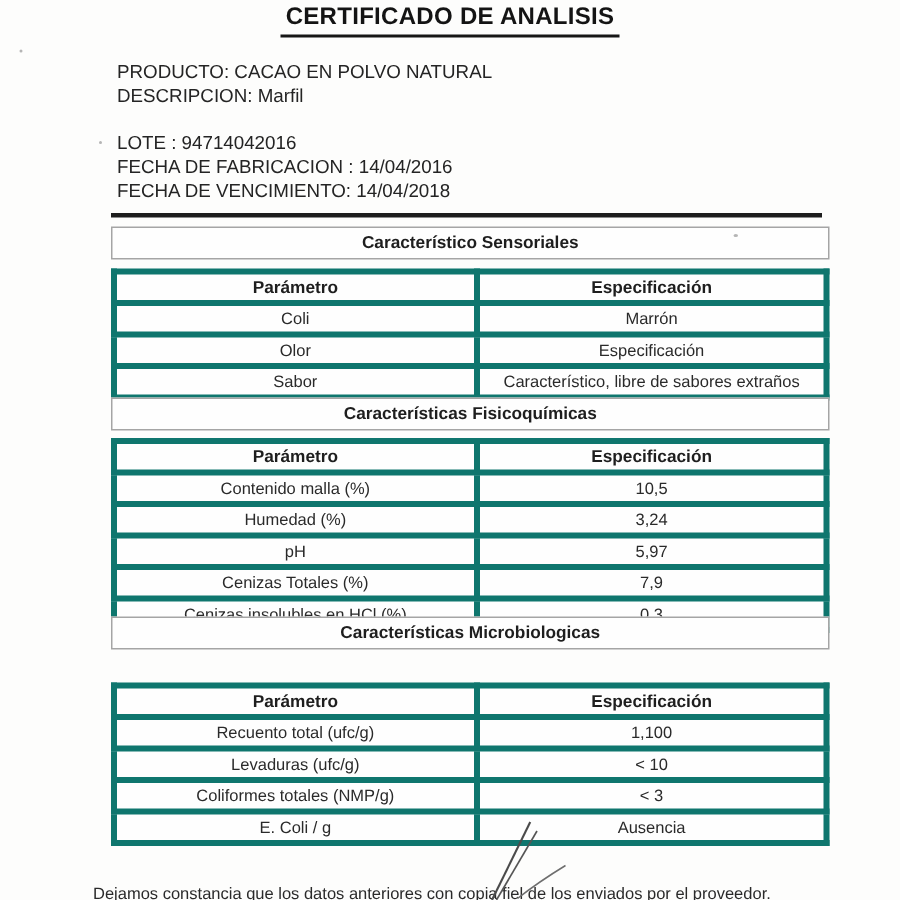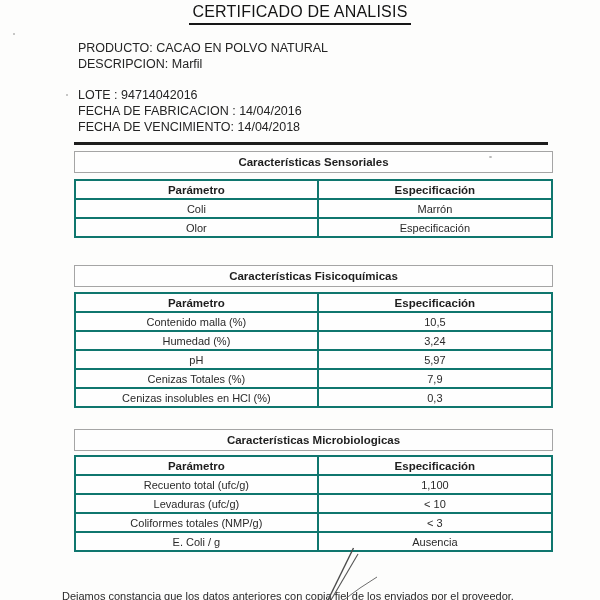--- a/index.html
+++ b/index.html
@@ -3,47 +3,47 @@
 <meta charset="utf-8">
 <style>
   html,body{margin:0;padding:0;background:#ffffff;}
   .page{
     position:relative;width:600px;height:600px;overflow:hidden;
     background:#fdfdfc;color:#262626;
     font-family:"Liberation Sans","DejaVu Sans",sans-serif;
   }
   .title-wrap{position:absolute;top:3px;left:0;width:100%;text-align:center;}
   .title-text{
-    display:inline-block;font-weight:normal;font-size:16px;letter-spacing:.2px;color:#141414;
+    display:inline-block;font-weight:bold;font-size:16px;letter-spacing:.2px;color:#141414;
     border-bottom:2.5px solid #161616;padding:0 3px 2px 3px;
   }
   .info-line{position:absolute;left:78px;font-size:12.5px;white-space:nowrap;color:#242424;}
   #line-producto{top:41px}
   #line-descripcion{top:57px}
   #line-lote{top:88px}
   #line-fabricacion{top:104px}
   #line-vencimiento{top:120px}
   .thick-rule{position:absolute;left:74px;top:142px;width:474px;height:3px;background:#1d1d1d;}
   .section-box{
     position:absolute;left:74px;width:477px;height:20px;background:#fefefe;
     border:1px solid #a5a5a5;text-align:center;font-weight:bold;font-size:11.5px;
     line-height:21px;color:#1e1e1e;
   }
   #sbox-1{top:151px}
   #sbox-2{top:265px}
-  #sbox-3{top:429px}
+  #sbox-3{top:411px}
   table.spec{
     position:absolute;left:74px;width:479px;border-collapse:collapse;table-layout:fixed;
     background:#fefefe;
   }
   #table-1{top:179px}
   #table-2{top:292px}
   #table-3{top:455px}
   .spec th,.spec td{
-    border:2px solid #0f766e;height:17px;padding:0 4px;text-align:center;
+    border:4px solid #0f766e;height:17px;padding:0 4px;text-align:center;
     font-size:11px;line-height:12px;white-space:nowrap;overflow:hidden;color:#2a2a2a;
     font-weight:normal;
   }
   .spec th{font-weight:bold;font-size:11.5px;color:#1e1e1e;}
   .footer-note{position:absolute;left:62px;top:590px;font-size:11px;white-space:nowrap;color:#2a2a2a;}
   .pen-svg{position:absolute;left:0;top:0;pointer-events:none;}
   .speck{position:absolute;width:2px;height:2px;border-radius:50%;background:#b5b5b5;}
   #speck-1{left:13px;top:33px;}
   #speck-2{left:66px;top:94px;}
   #speck-3{left:489px;top:156px;width:3px;height:2px;}
@@ -59,41 +59,45 @@
 
   <div class="info-line" id="line-producto">PRODUCTO: CACAO EN POLVO NATURAL</div>
   <div class="info-line" id="line-descripcion">DESCRIPCION: Marfil</div>
   <div class="info-line" id="line-lote">LOTE : 94714042016</div>
   <div class="info-line" id="line-fabricacion">FECHA DE FABRICACION : 14/04/2016</div>
   <div class="info-line" id="line-vencimiento">FECHA DE VENCIMIENTO: 14/04/2018</div>
 
   <div class="thick-rule"></div>
 
   <div class="section-box" id="sbox-1">
-    <span>Características Sensoriales</span>
+    <span>Característico Sensoriales</span>
   </div>
   <table class="spec" id="table-1">
     <colgroup>
         <col style="width:50.9%">
         <col>
       </colgroup>
     <thead>
       <tr>
         <th>Parámetro</th>
         <th>Especificación</th>
       </tr>
     </thead>
     <tbody>
         <tr>
           <td>Coli</td>
           <td>Marrón</td>
         </tr>
         <tr>
           <td>Olor</td>
           <td>Especificación</td>
+        </tr>
+        <tr>
+          <td>Sabor</td>
+          <td>Característico, libre de sabores extraños</td>
         </tr>
       </tbody>
   </table>
 
   <div class="section-box" id="sbox-2">
     <span>Características Fisicoquímicas</span>
   </div>
   <table class="spec" id="table-2">
     <colgroup>
         <col style="width:50.9%">

